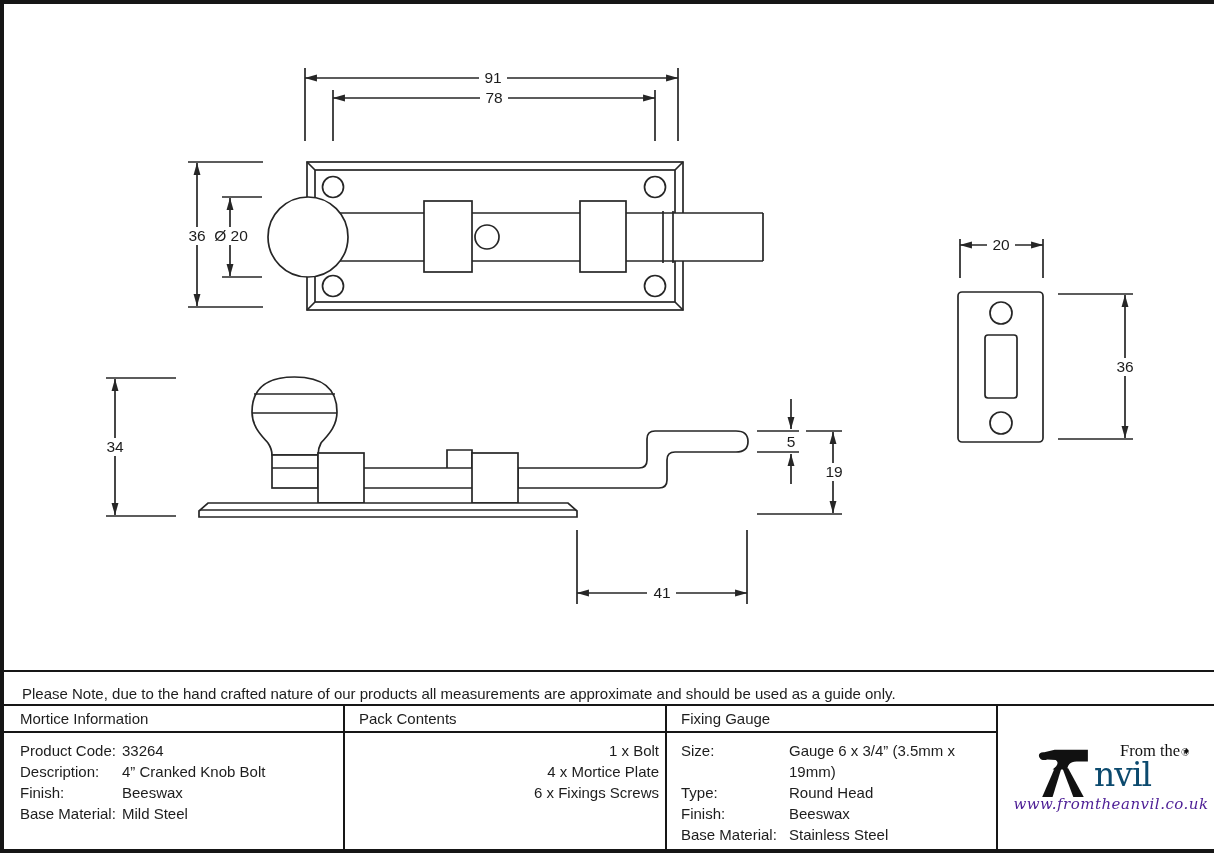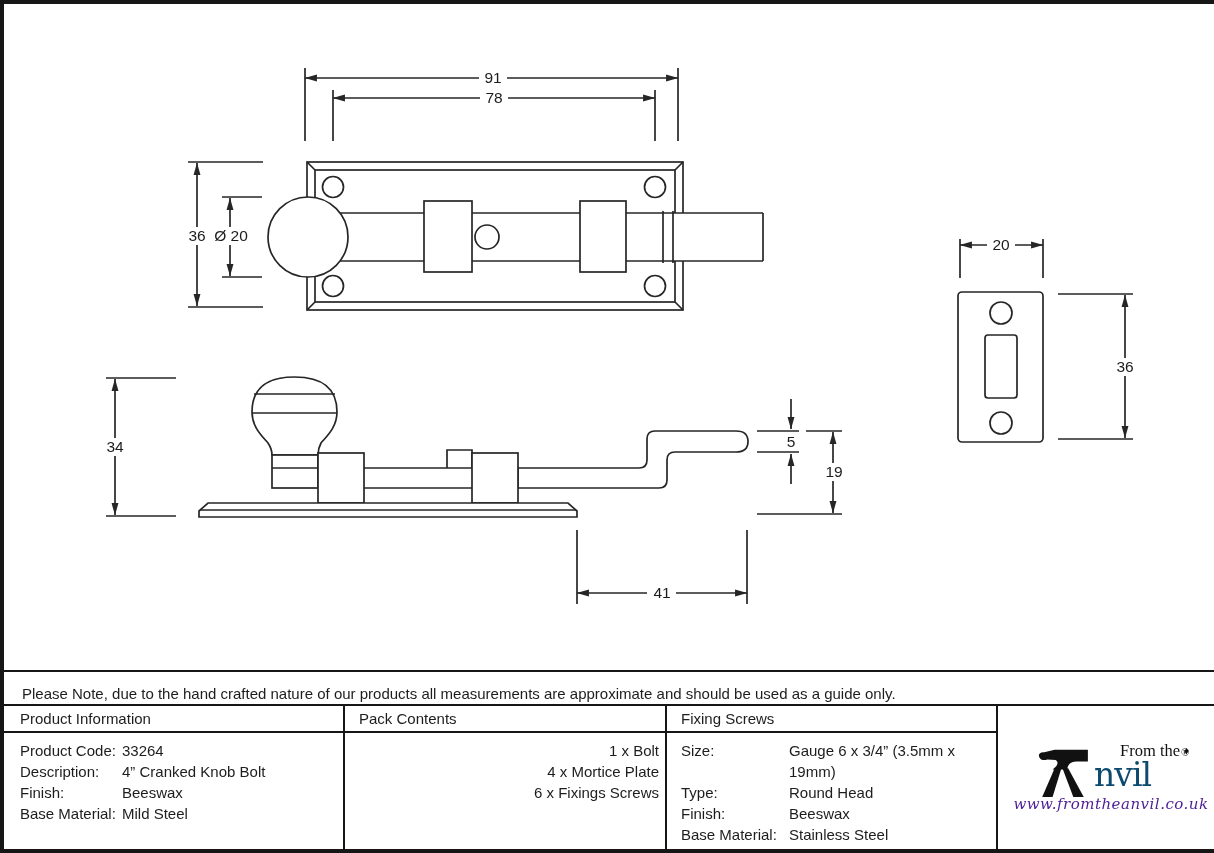--- a/index.html
+++ b/index.html
@@ -196,21 +196,21 @@
   </svg>
 
   <div class="sheet-tables">
     <div class="note-row">
       <span>Please Note, due to the hand crafted nature of our products all measurements are approximate and should be used as a guide only.</span>
     </div>
     <div class="grid-row">
 
       <section class="col col-sep col-product">
         <div class="col-header">
-          <span>Product Information</span>
+          <span>Mortice Information</span>
         </div>
         <div class="col-body">
           <div class="kv">
             <span class="k">Product Code:</span>
             <span class="v">33264</span>
           </div>
           <div class="kv">
             <span class="k">Description:</span>
             <span class="v">4” Cranked Knob Bolt</span>
           </div>
@@ -231,21 +231,21 @@
         </div>
         <div class="col-body">
           <span class="list-item">1 x Bolt</span>
           <span class="list-item">4 x Mortice Plate</span>
           <span class="list-item">6 x Fixings Screws</span>
         </div>
       </section>
 
       <section class="col col-sep col-screws">
         <div class="col-header">
-          <span>Fixing Screws</span>
+          <span>Fixing Gauge</span>
         </div>
         <div class="col-body">
           <div class="kv">
             <span class="k">Size:</span>
             <span class="v">Gauge 6 x 3/4” (3.5mm x 19mm)</span>
           </div>
           <div class="kv">
             <span class="k">Type:</span>
             <span class="v">Round Head</span>
           </div>

